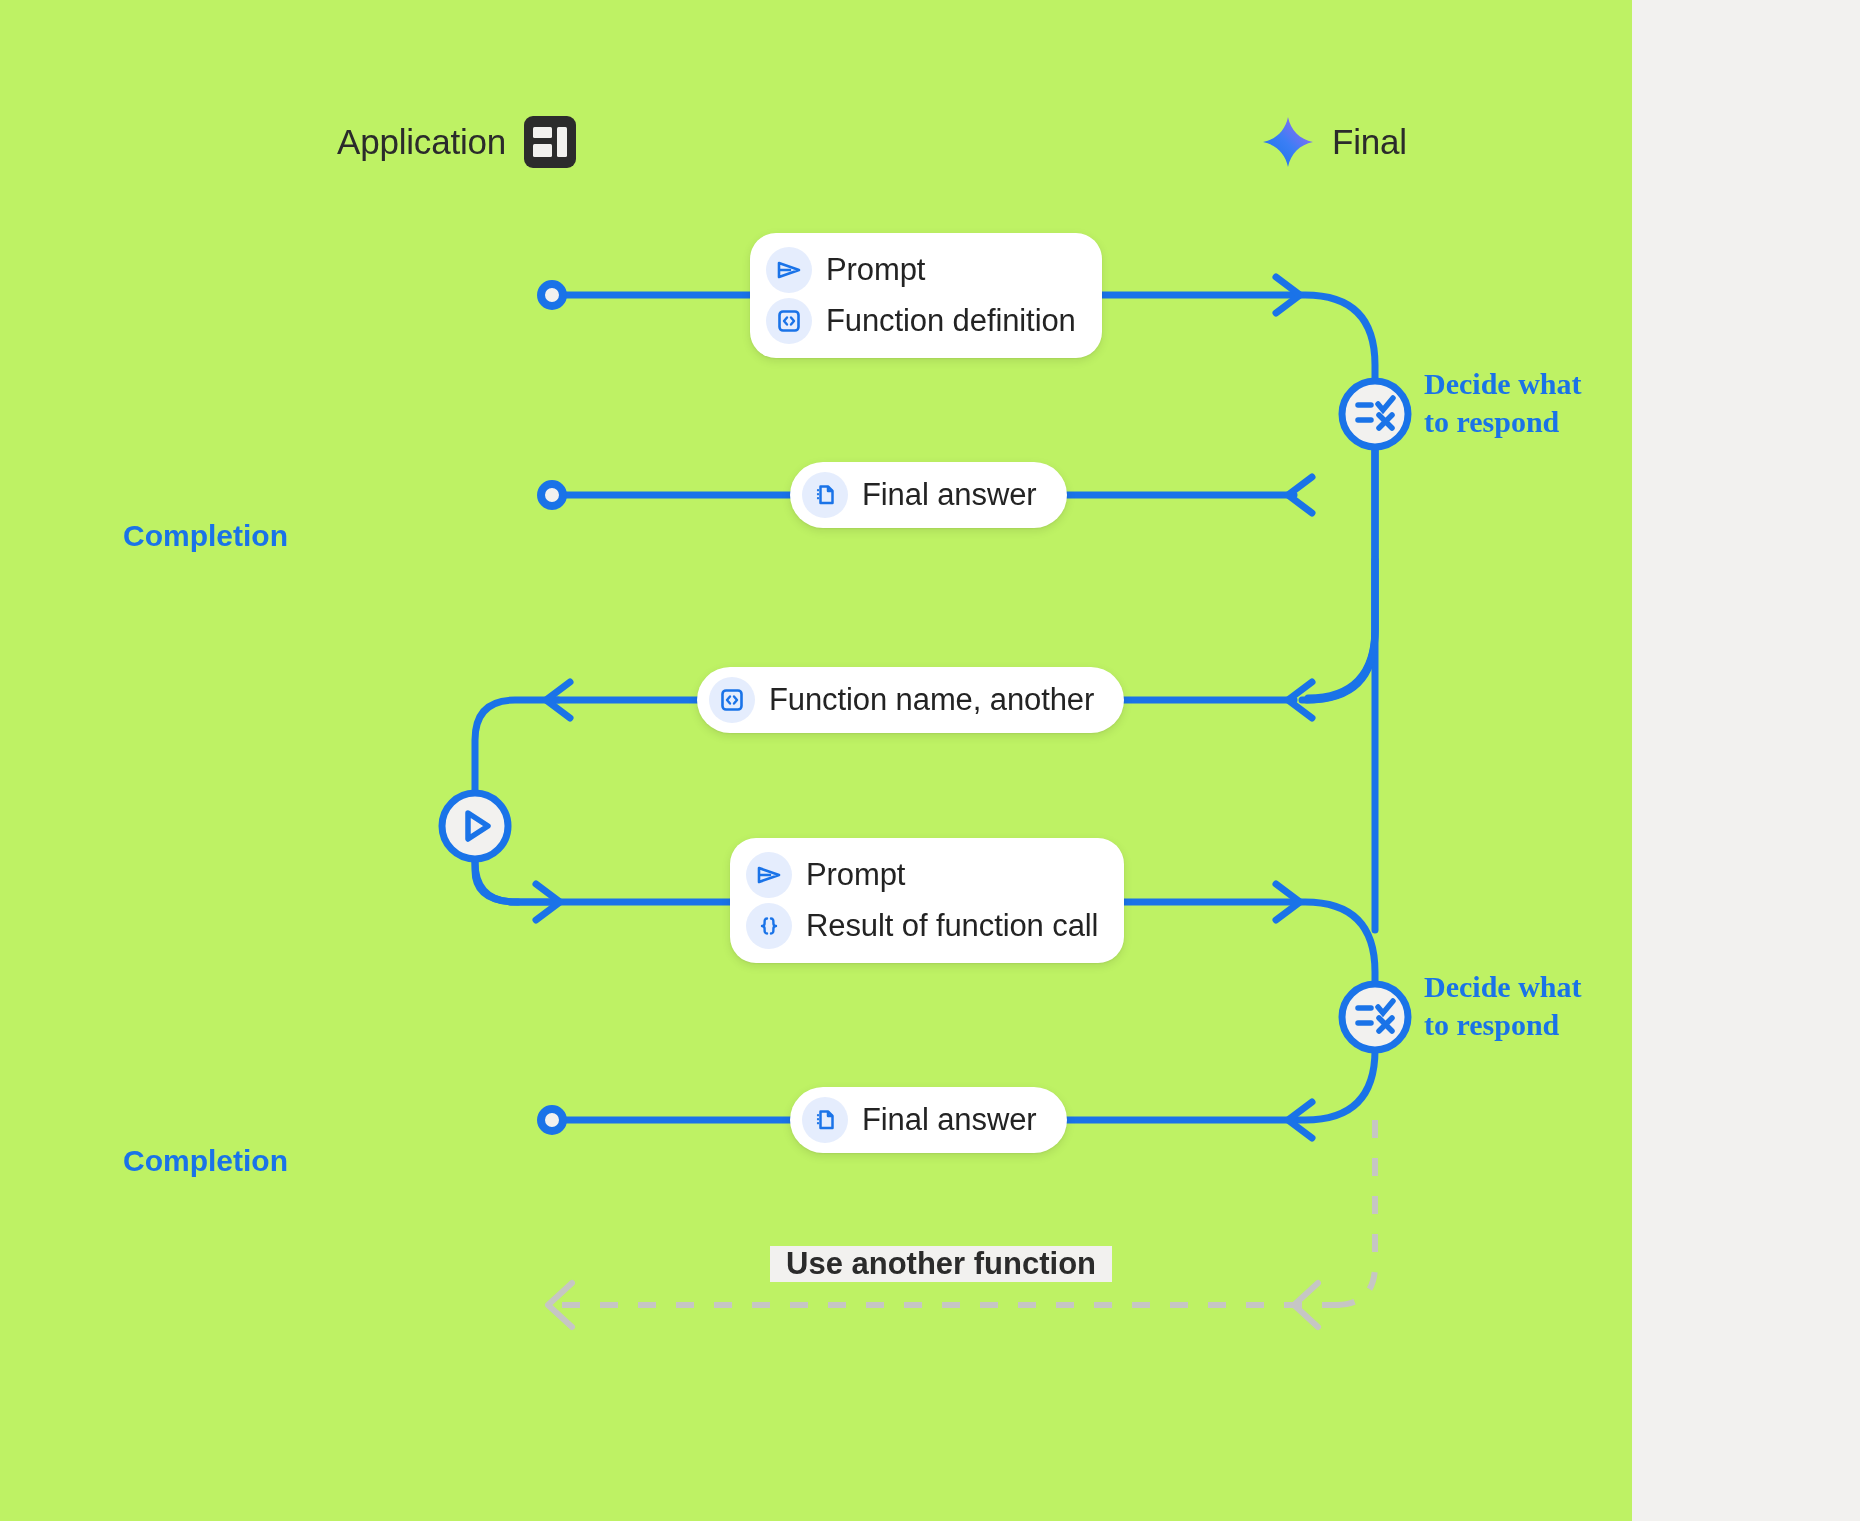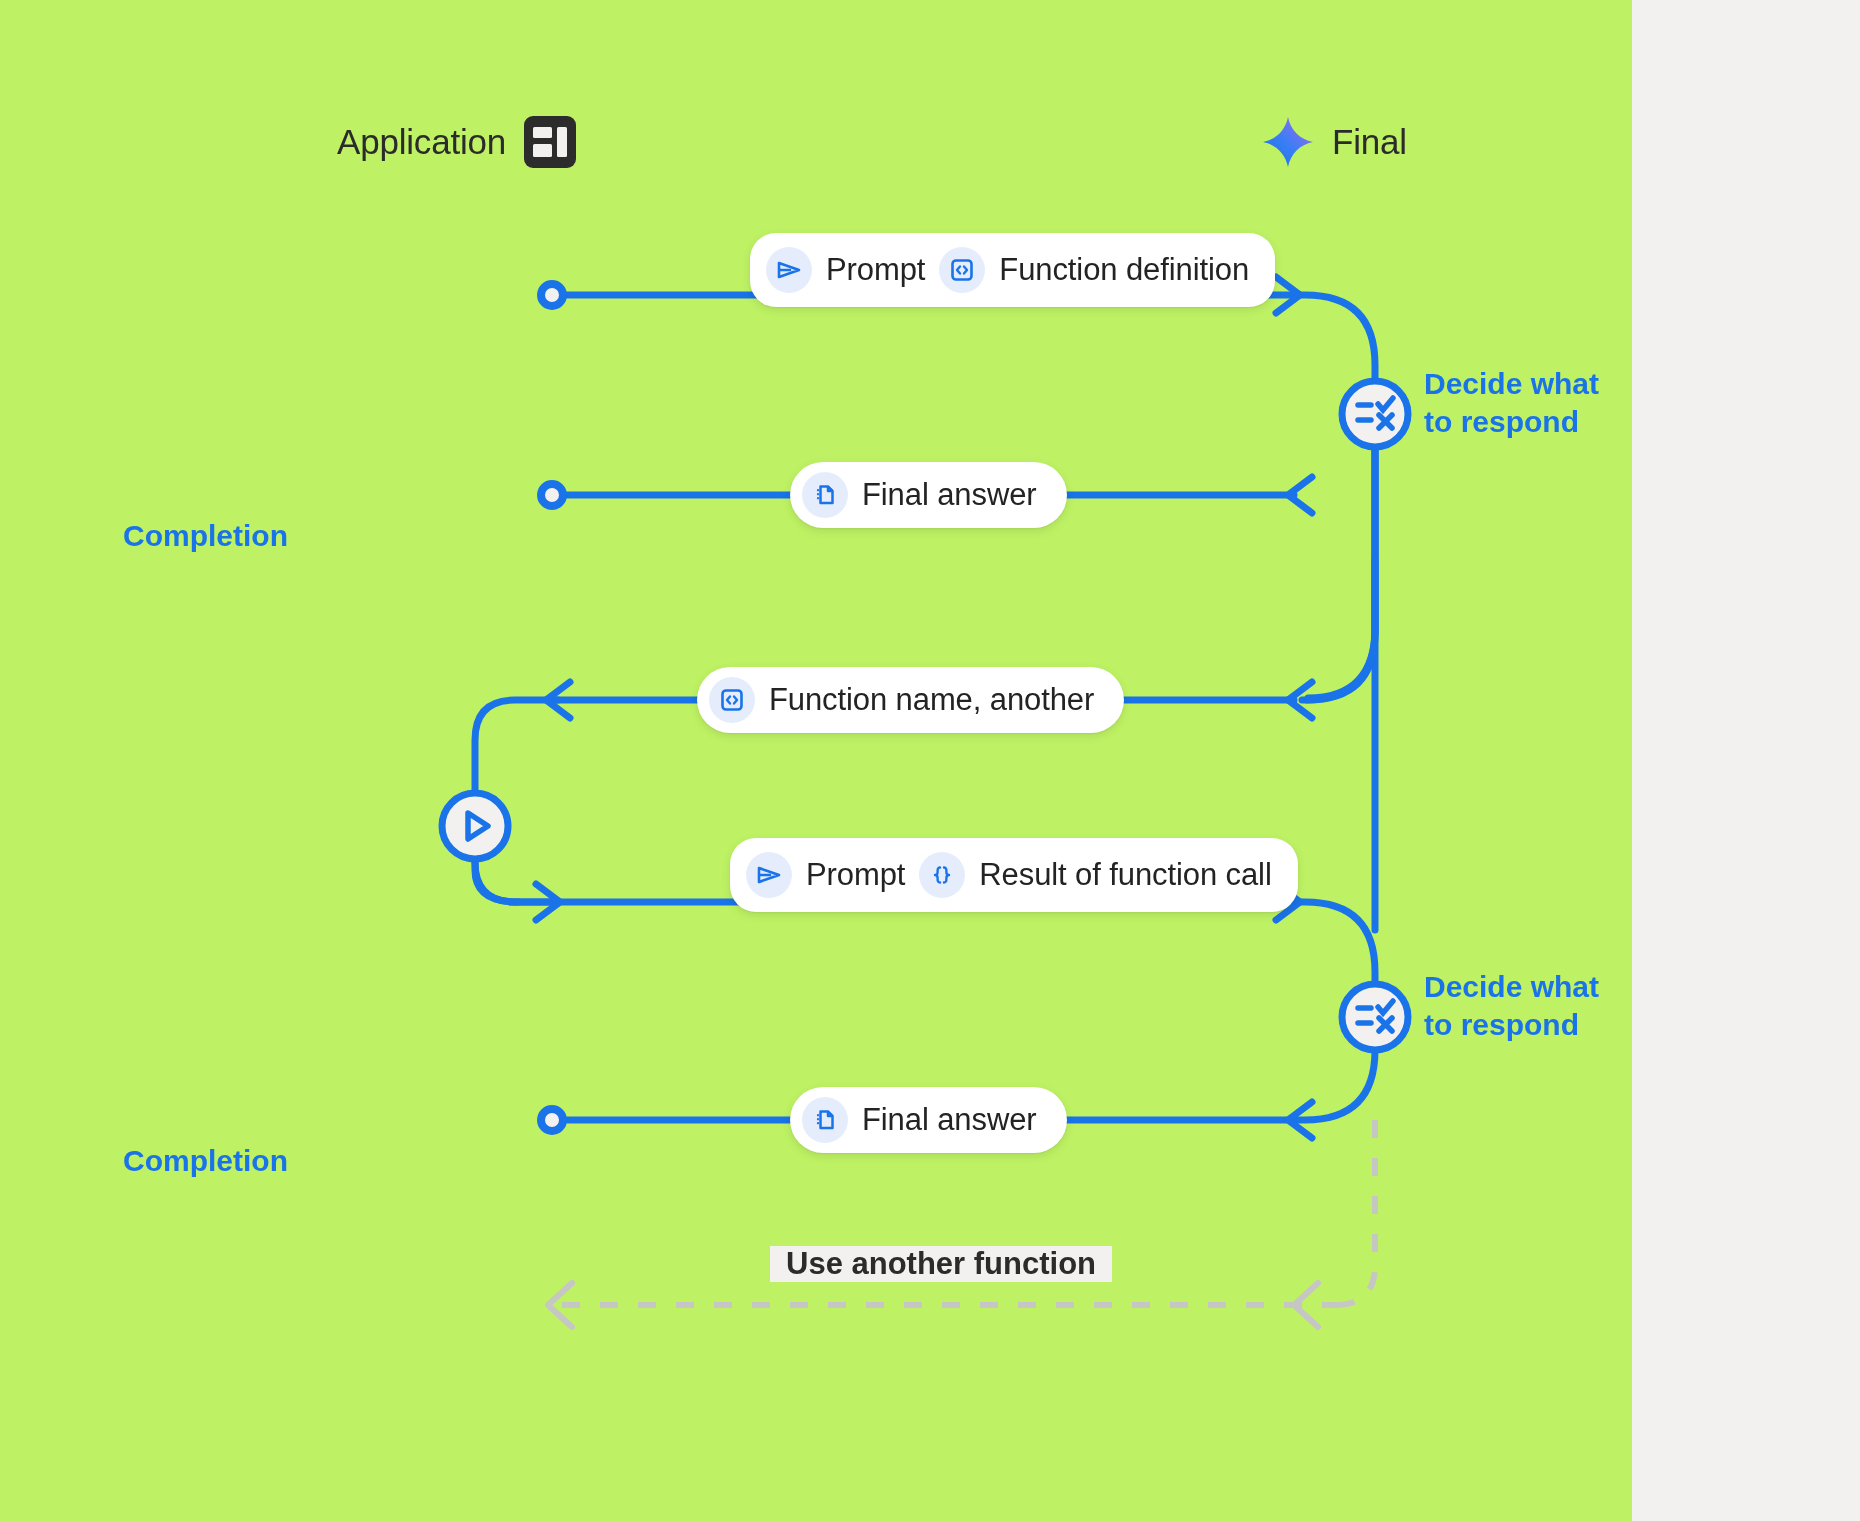--- a/index.html
+++ b/index.html
@@ -62,32 +62,33 @@
   }
 
   
   .side-label {
     position: absolute;
     color: #1a73e8;
     font-size: 30px;
     line-height: 1.28;
     white-space: pre-line;
   }
-  .side-label.right { text-align: left; font-weight: bold; }
+  .side-label.right { text-align: left; font-weight: bold; font-family: Liberation Serif, serif; }
   .side-label.left  { text-align: right; font-weight: bold; margin-top: 36px; }
 
   
   .card {
     position: absolute;
     background: #ffffff;
     border-radius: 26px;
     box-shadow: 0 3px 10px rgba(20,20,20,0.10), 0 1px 2px rgba(20,20,20,0.06);
     padding: 14px 26px 14px 16px;
     display: flex;
-    gap: 14px;
+    flex-direction: column;
+    gap: 5px;
     z-index: 5;
   }
   .card.single { border-radius: 34px; padding: 10px 30px 10px 12px; align-items: center; }
   .row {
     display: flex;
     align-items: center;
     gap: 14px;
     white-space: nowrap;
   }
   .row-label {

